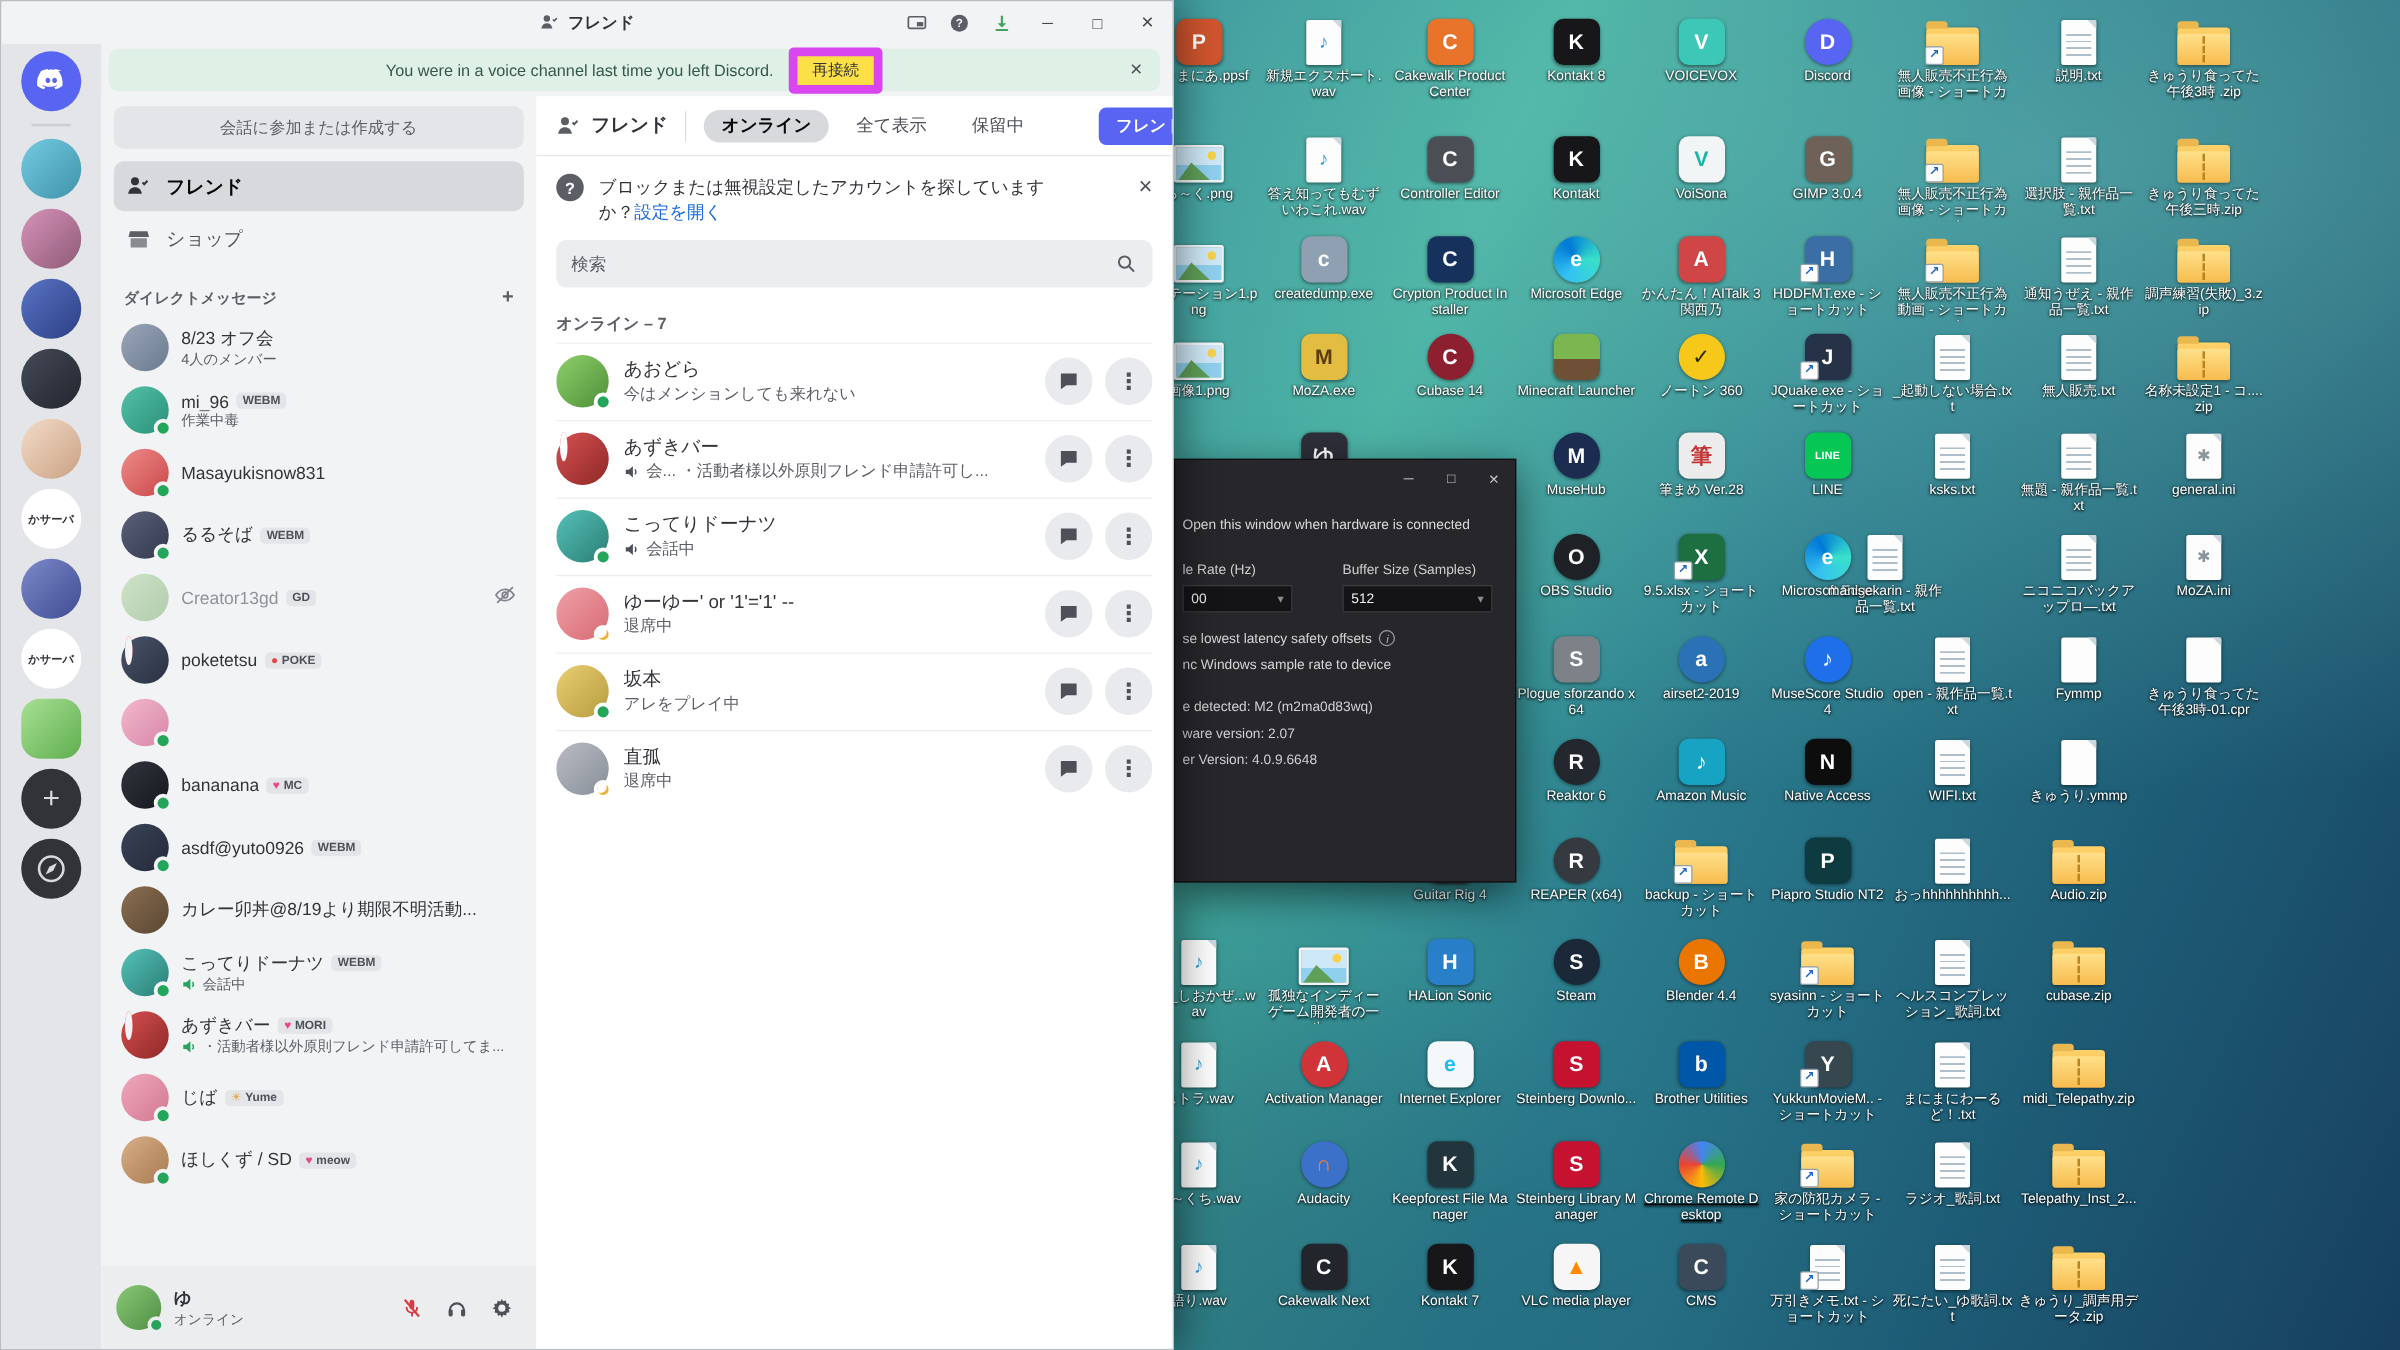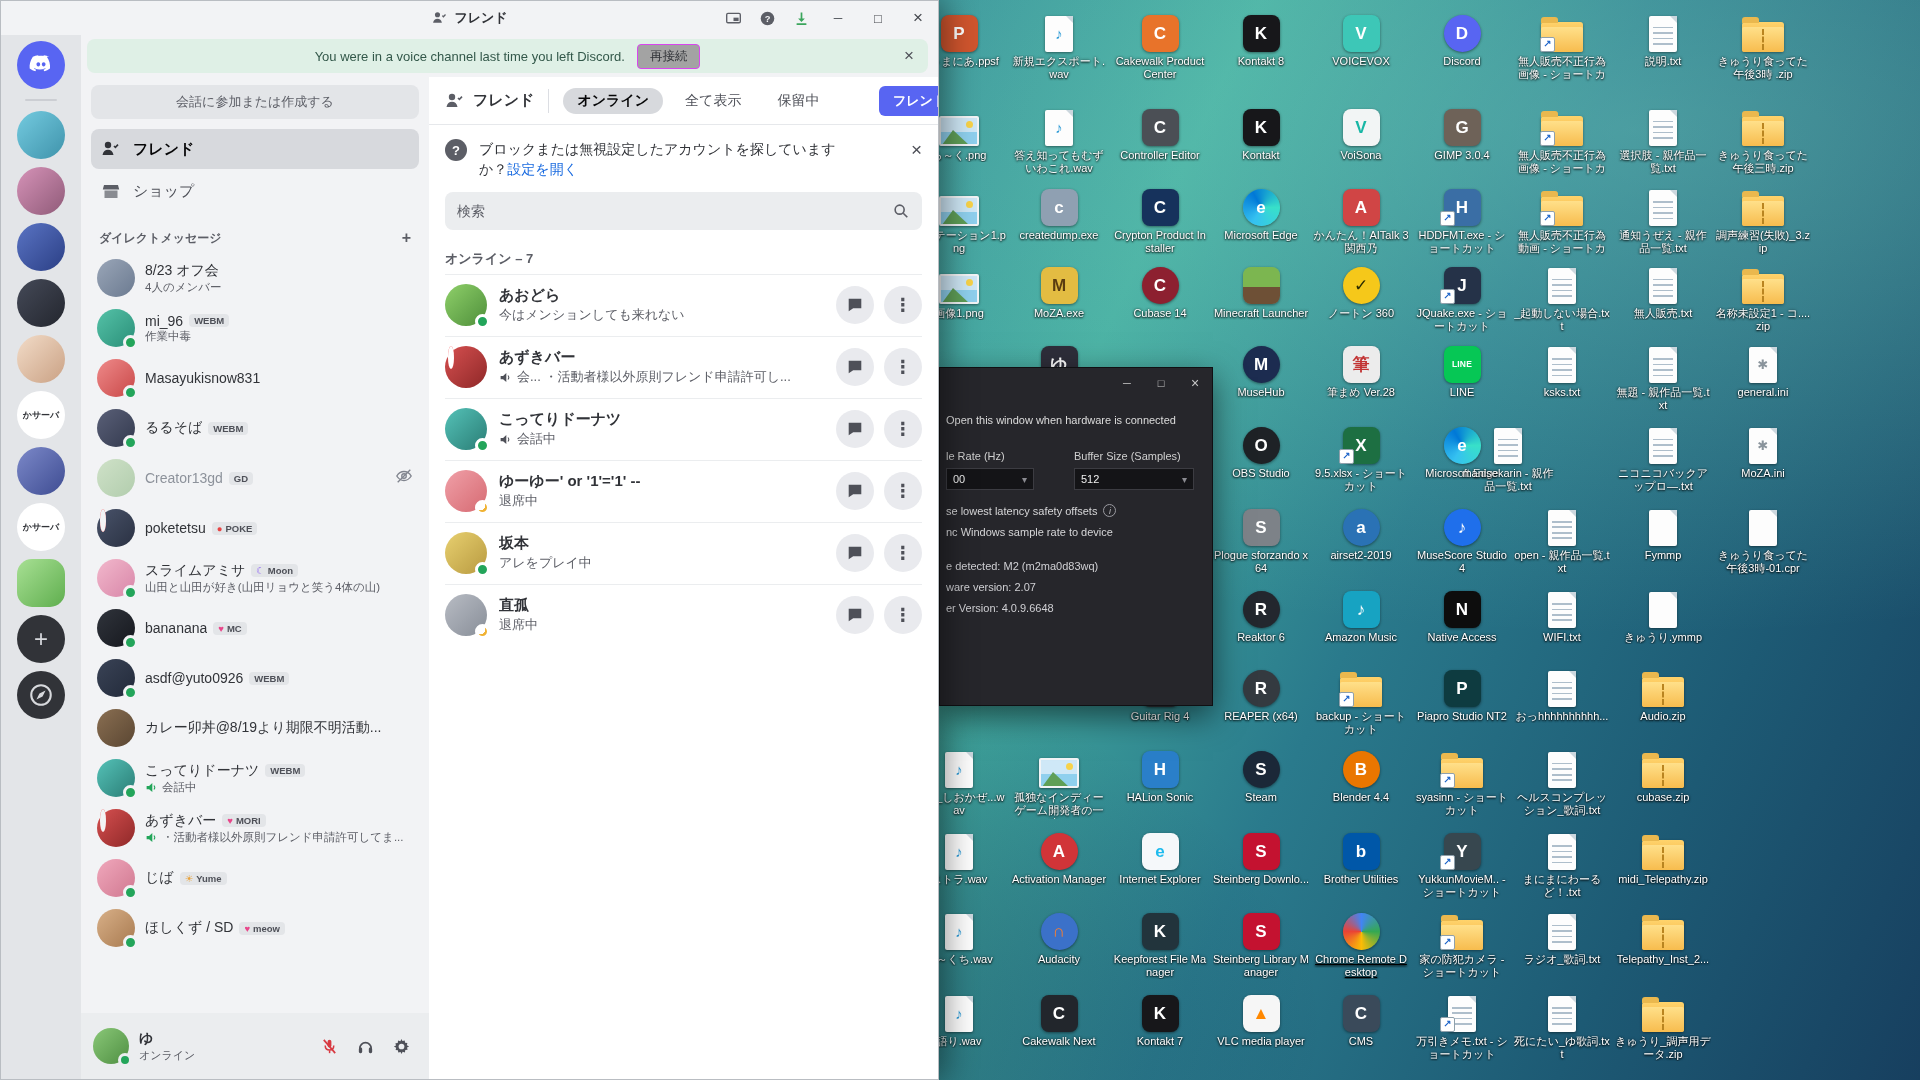--- a/index.html
+++ b/index.html
@@ -87,21 +87,21 @@
   .k-add .g-plus::before{content:"+"}
   .k-explore .g-compass{display:block;width:26px;height:26px;color:#d7d9dd}
   .rail-pill{display:none}
   .rail-item.active .rail-pill{display:block;position:absolute;left:0;top:50%;transform:translateY(-50%);width:5px;height:38px;border-radius:0 4px 4px 0;background:#1e1f22}
   .rail-item.active .rail-circle{border-radius:15px}
   .rail-label{font-size:9px;color:#313338}
 
   
   .dc-right{flex:1;display:flex;flex-direction:column;min-width:0}
   .dc-banner{margin:4px 10px 4px 6px;height:34px;background:#dff0e6;border-radius:8px;display:flex;align-items:center;justify-content:center;gap:12px;position:relative;color:#33584a;font-size:13px;flex:none}
-  .dc-banner button{background:#a3a3a3;border:1px solid #d946ef;border-radius:4px;padding:3px 12px;font-size:12.5px;color:#313338;cursor:pointer}
+  .dc-banner button{background:#fde047;border:7px solid #d946ef;border-radius:4px;padding:3px 12px;font-size:12.5px;color:#313338;cursor:pointer}
   .banner-close{position:absolute;right:14px;color:#4e5058;font-size:17px;cursor:pointer}
   .banner-close::before{content:"×"}
 
   .dc-cols{flex:1;display:flex;min-height:0}
   
   .dc-sidebar{width:348px;background:#f2f3f5;display:flex;flex-direction:column;padding-top:8px;flex:none;min-height:0}
   .dc-search-btn{margin:0 10px;height:34px;border:none;border-radius:8px;background:#e3e5e8;color:#5c5e66;font-size:13px;cursor:pointer;flex:none}
   .dc-nav{margin-top:10px;flex:none}
   .dc-nav-item{height:40px;margin:0 10px 2px;border-radius:8px;display:flex;align-items:center;gap:12px;padding:0 10px;font-size:15px;color:#4e5058;cursor:pointer}
   .dc-nav-item svg{width:20px;height:20px;color:#5c5e66;flex:none}
@@ -163,21 +163,21 @@
   .notice-close::before{content:"×"}
   .searchbar{margin:12px 16px 0;height:38px;background:#ebedef;border-radius:8px;display:flex;align-items:center;padding:0 12px;gap:8px;flex:none}
   .searchbar input{flex:1;background:transparent;border:none;outline:none;font-size:14px;color:#313338;font-family:inherit}
   .searchbar input::placeholder{color:#5c5e66}
   .searchbar svg{width:18px;height:18px;color:#5c5e66;flex:none}
   .online-header{margin:20px 16px 6px;font-size:13px;font-weight:700;color:#5c5e66;flex:none}
   .friend-list{margin:0 16px;flex:1;overflow:hidden}
   .fr-row{height:62px;display:flex;align-items:center;gap:12px;border-top:1px solid #ebedef;cursor:pointer}
   .fr-avatar{position:relative;width:42px;height:42px;border-radius:50%;flex:none;background:#9aa}
   .fr-texts{min-width:0;display:flex;flex-direction:column;gap:1px}
-  .fr-name{font-size:15px;font-weight:700;color:#313338;white-space:nowrap;overflow:hidden;text-overflow:ellipsis}
+  .fr-name{font-size:15px;font-weight:400;color:#313338;white-space:nowrap;overflow:hidden;text-overflow:ellipsis}
   .fr-sub{font-size:13px;color:#5c5e66;display:flex;align-items:center;gap:5px;white-space:nowrap;overflow:hidden}
   .fr-sub .spk{color:#4e5058}
   .fr-actions{margin-left:auto;display:flex;gap:10px}
   .act-circle{width:38px;height:38px;border-radius:50%;background:#e9eaee;display:flex;align-items:center;justify-content:center;color:#4e5058;cursor:pointer}
   .act-circle svg{width:18px;height:18px}
   .more-dots::before{content:"⋮";font-size:18px;font-weight:700;color:#4e5058}
 </style>
 </head>
 <body>
 
@@ -1219,33 +1219,20 @@
                     </span>
                   </div>
 
                 </div>
 
               </div>
               <div class="dm-row">
                 <div class="dm-avatar" style="background: linear-gradient(135deg, rgb(242, 184, 204), rgb(216, 134, 168));">
                   <span class="status-dot st-online"></span>
                 </div>
-                <div class="dm-texts">
-                  <div class="dm-nameline">
-                    <span class="dm-name">スライムアミサ</span>
-                    <span class="dm-badge">
-                      <span style="color: rgb(138, 92, 245);">☾</span>
-                      <span>Moon</span>
-                    </span>
-                  </div>
-                  <div class="dm-sub">
-
-                    <span>山田と山田が好き(山田リョウと笑う4体の山)</span>
-                  </div>
-                </div>
 
               </div>
               <div class="dm-row">
                 <div class="dm-avatar" style="background: linear-gradient(135deg, rgb(48, 52, 60), rgb(22, 24, 30));">
                   <span class="status-dot st-online"></span>
                 </div>
                 <div class="dm-texts">
                   <div class="dm-nameline">
                     <span class="dm-name">bananana</span>
                     <span class="dm-badge">

